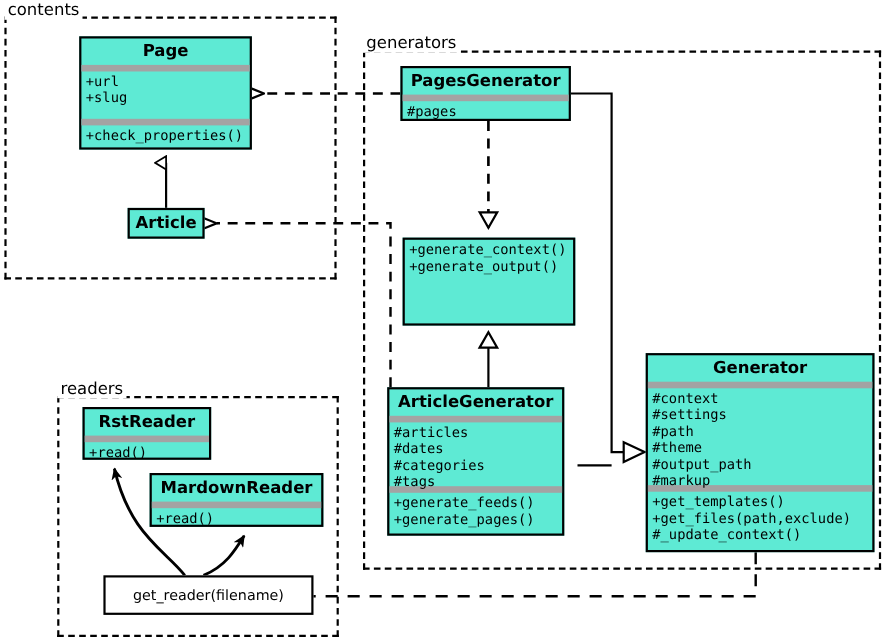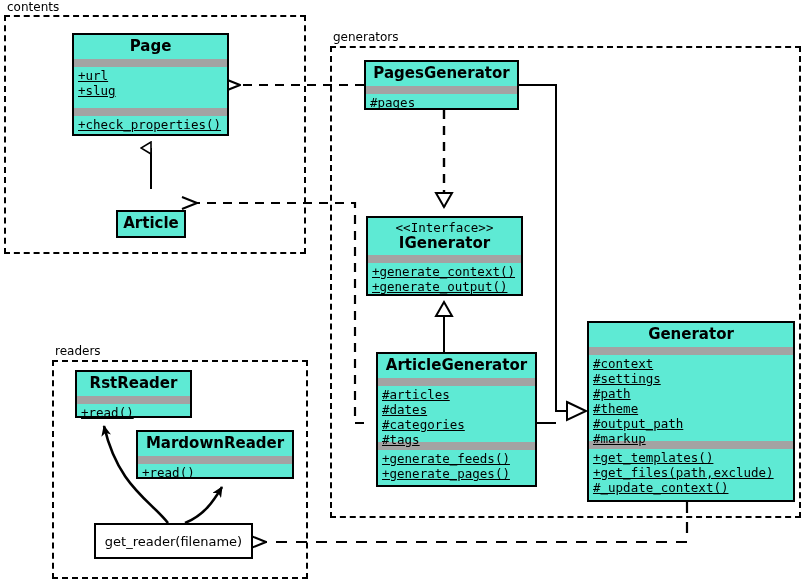--- a/index.html
+++ b/index.html
@@ -26,42 +26,41 @@
 
   
   .pkg {
     position: absolute;
     box-sizing: border-box;
     background: transparent;
   }
   .pkg-label {
     position: absolute;
     font-family: "DejaVu Sans", sans-serif;
-    font-size: 12px;
+    font-size: 15px;
     color: #000;
     background: #ffffff;
     padding: 0 3px;
     white-space: nowrap;
   }
 
   
   .uml {
     position: absolute;
     box-sizing: border-box;
     border: 2px solid #000;
     background: #5eead4;
     z-index: 5;
   }
   .uml .sect {
     box-sizing: border-box;
     padding: 1px 4px 2px 4px;
   }
   .uml .sect + .sect {
-    border-top: 8px solid #a3a3a3;
-    text-decoration: underline;
+    border-top: 6px solid #a3a3a3;
   }
   .uml .cname {
     text-align: center;
     font-weight: bold;
     font-size: 15px;
     font-family: "DejaVu Sans", sans-serif;
     padding: 3px 4px 4px 4px;
     line-height: 1.15;
     white-space: nowrap;
   }
@@ -174,43 +173,39 @@
     <div class="sect cname">Page</div>
     <div class="sect" style="height:49px;">
       <div class="member">+url</div>
       <div class="member">+slug</div>
     </div>
     <div class="sect">
       <div class="member">+check_properties()</div>
     </div>
   </div>
 
-  <div class="uml" style="left:116px; top:189px; width:70px; height:28px;margin-top:21px;">
+  <div class="uml" style="left:116px; top:189px; width:70px; height:28px;">
     <div class="cname" style="padding:3px 4px;">Article</div>
   </div>
 
   <div class="uml" style="left:364px; top:60px; width:155px; height:50px;">
     <div class="sect cname">PagesGenerator</div>
     <div class="sect">
       <div class="member">#pages</div>
     </div>
   </div>
 
   <div class="uml" style="left:366px; top:216px; width:157px; height:80px;">
-    <div class="sect cname" style="padding:2px 4px 3px 4px;">
-      <span class="stereo">&lt;&lt;Interface&gt;&gt;</span>
-      <span>IGenerator</span>
-    </div>
     <div class="sect">
       <div class="member">+generate_context()</div>
       <div class="member">+generate_output()</div>
     </div>
   </div>
 
-  <div class="uml" style="left:376px; top:352px; width:161px; height:135px;">
+  <div class="uml" style="left:352px; top:352px; width:161px; height:135px;">
     <div class="sect cname">ArticleGenerator</div>
     <div class="sect" style="height:64px;">
       <div class="member">#articles</div>
       <div class="member">#dates</div>
       <div class="member">#categories</div>
       <div class="member">#tags</div>
     </div>
     <div class="sect">
       <div class="member">+generate_feeds()</div>
       <div class="member">+generate_pages()</div>
@@ -241,17 +236,17 @@
     </div>
   </div>
 
   <div class="uml" style="left:136px; top:430px; width:158px; height:49px;">
     <div class="sect cname">MardownReader</div>
     <div class="sect">
       <div class="member">+read()</div>
     </div>
   </div>
 
-  <div class="plain-box" style="left:94px; top:523px; width:159px; height:36px;">
+  <div class="plain-box" style="left:94px; top:523px; width:191px; height:36px;">
     <span>get_reader(filename)</span>
   </div>
 
 </div>
 
 </body></html>

